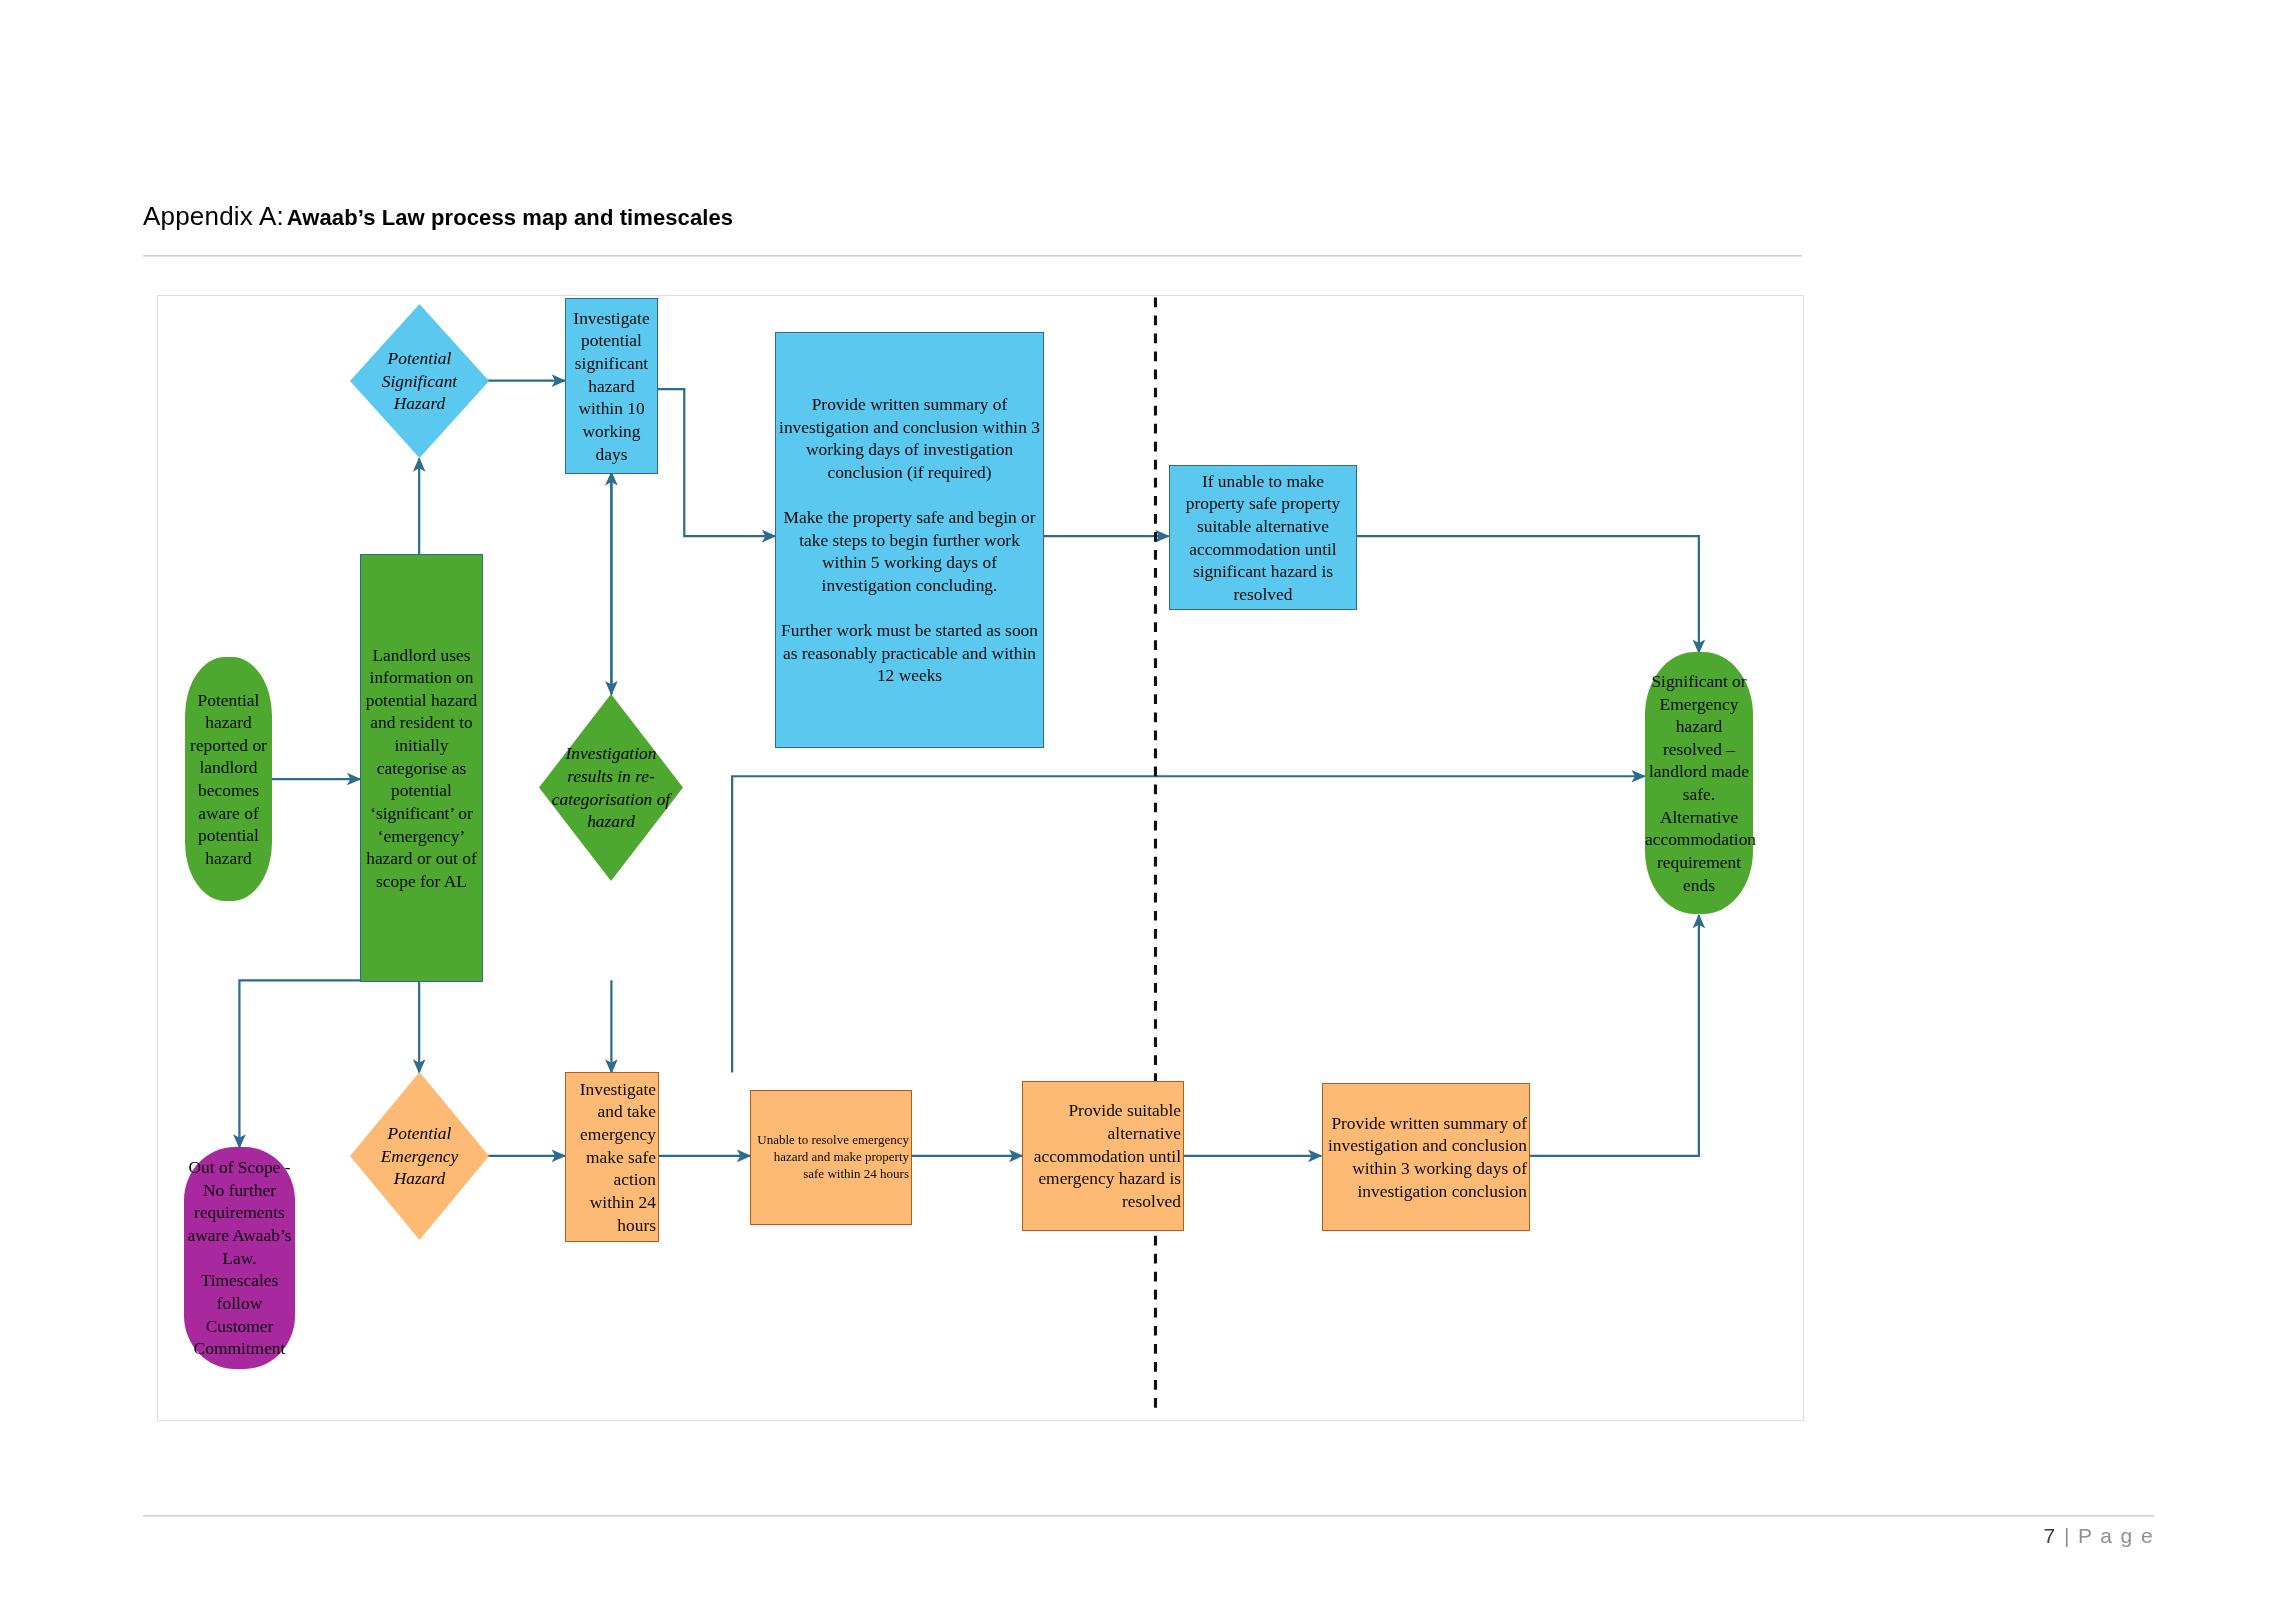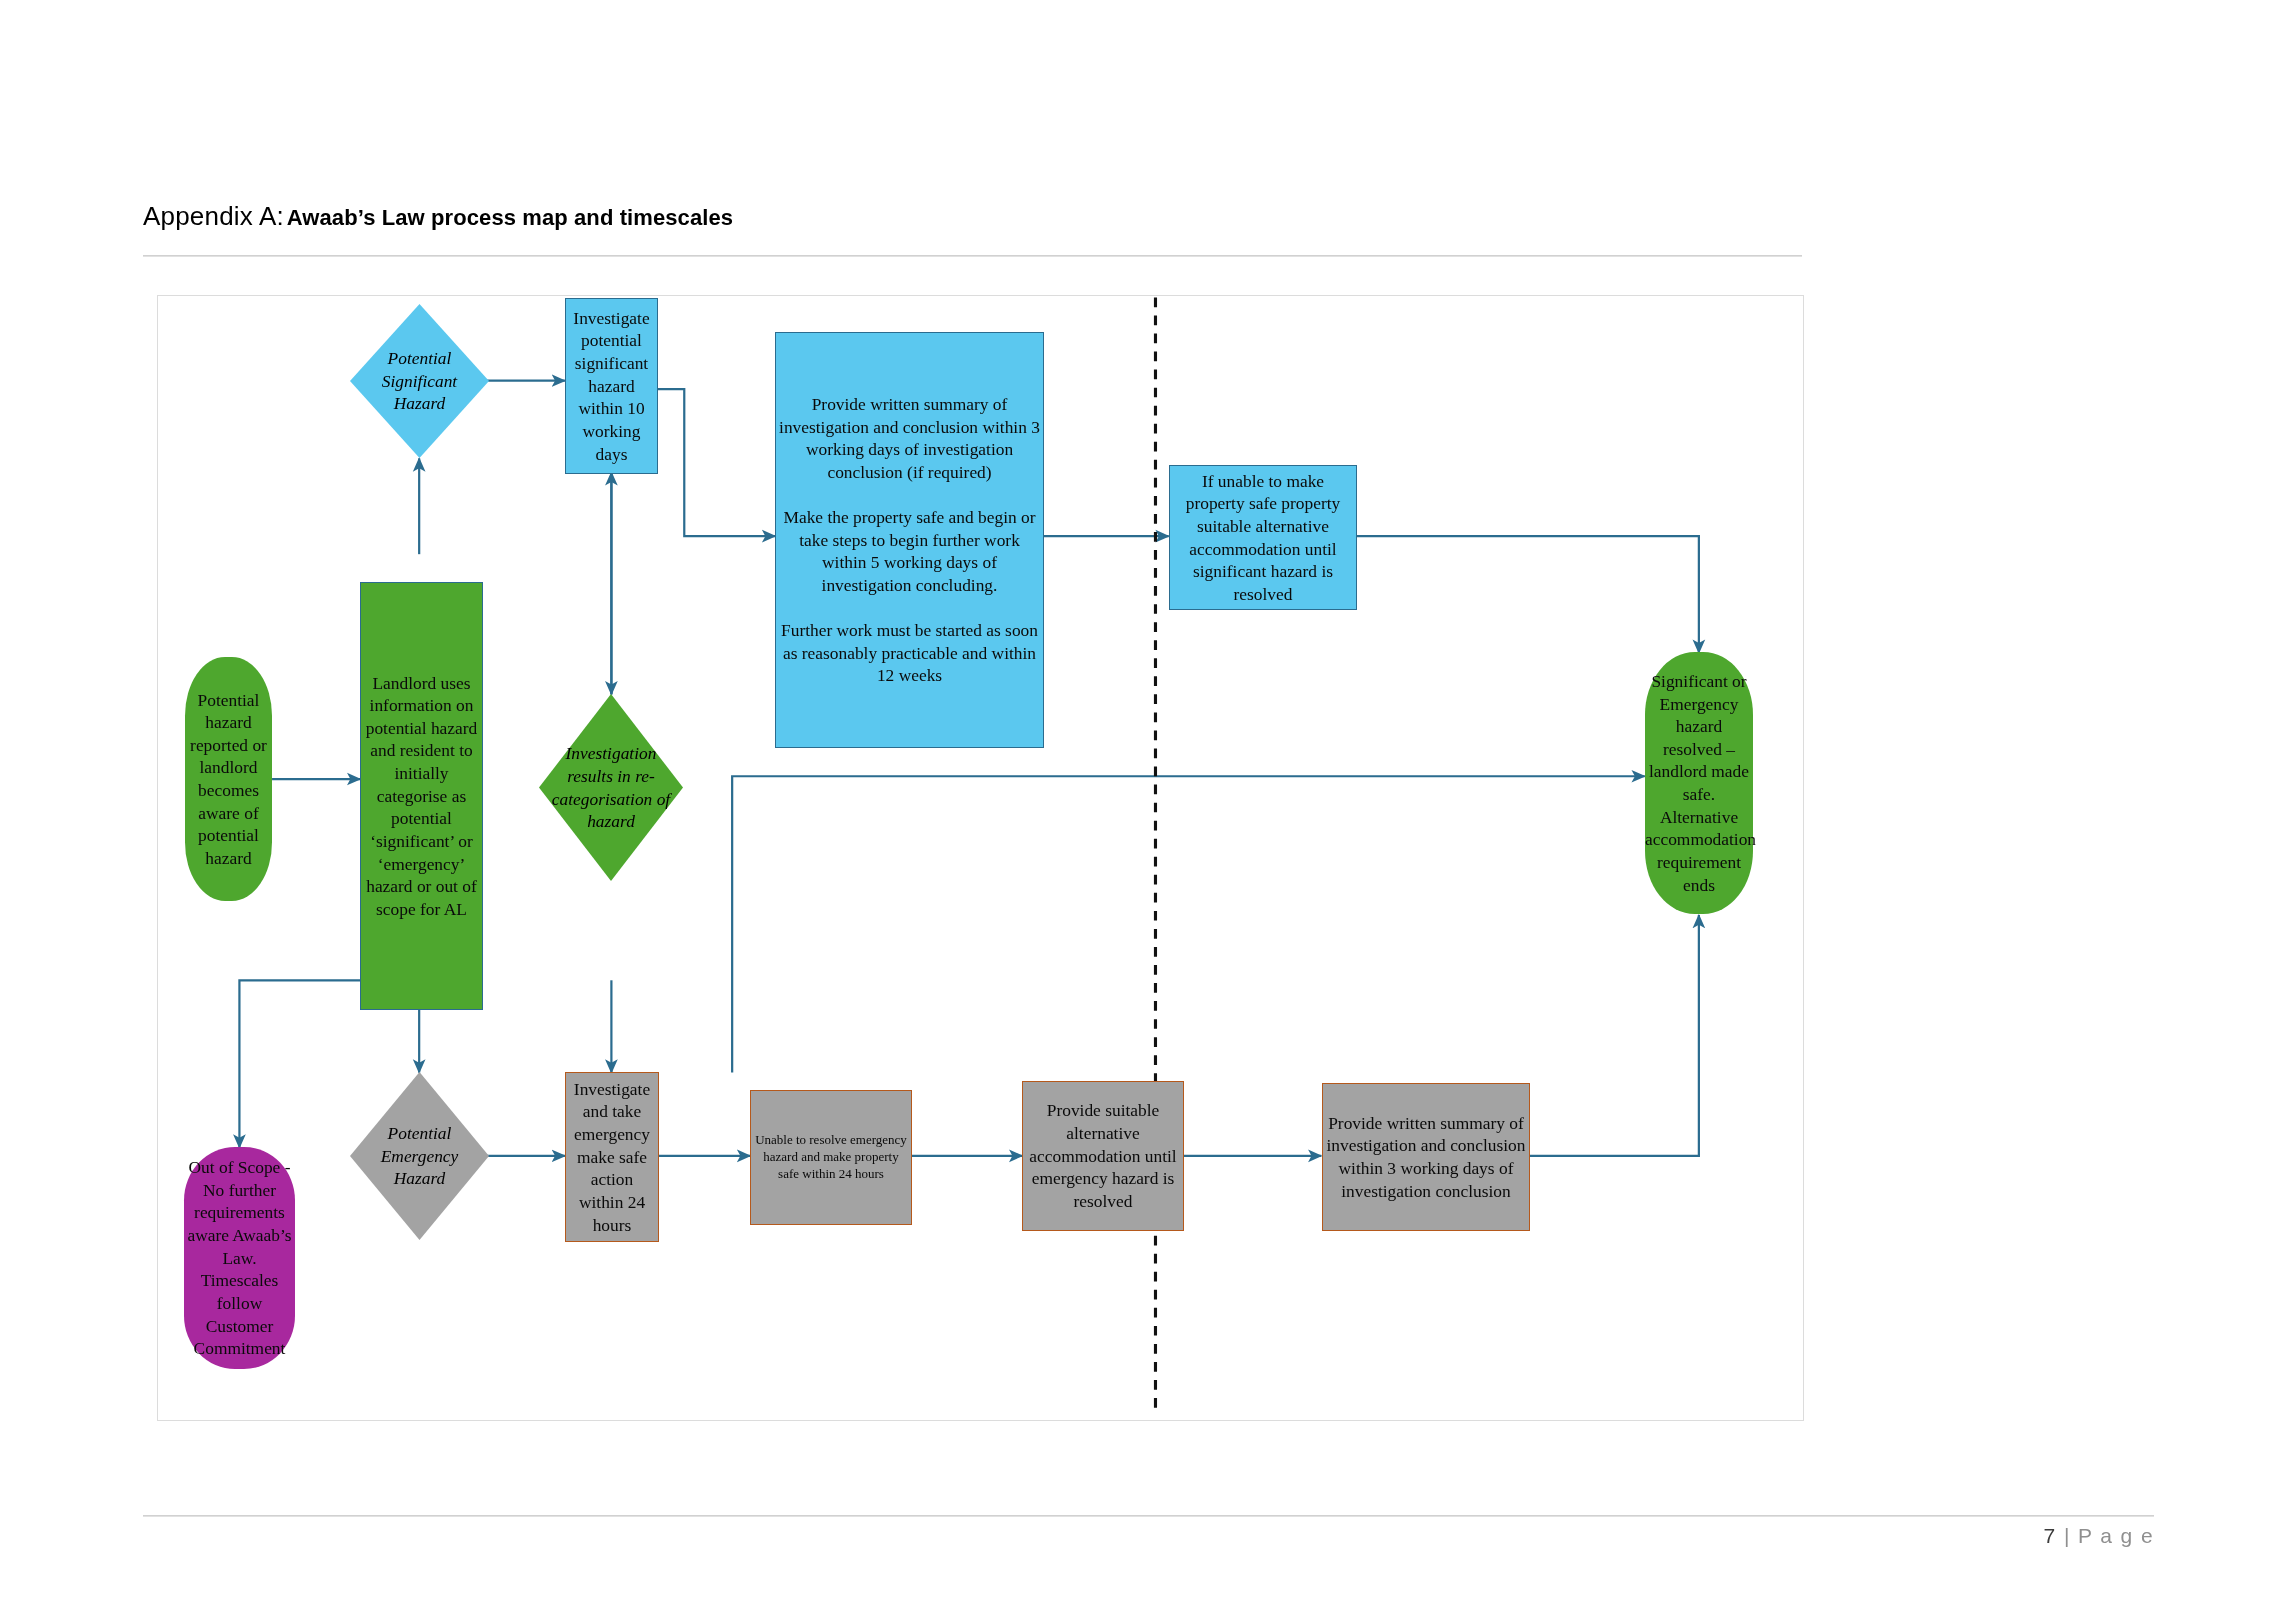--- a/index.html
+++ b/index.html
@@ -30,21 +30,21 @@
 
   
   .node{position:absolute;display:flex;align-items:center;justify-content:center;
         text-align:center;line-height:1.30;color:#0a0a0a;
         font-family:"Liberation Serif",serif;}
   .node .tx{padding:0 2px;width:100%;white-space:pre-line;}
 
   .rect{border:0.7px solid #2b6c8f;}
   .blue{background:#5bc8ef;}
   .green{background:#4ea72e;}
-  .orange{background:#a3a3a3;border-color:#b5591c;}
+  .orange{background:#fdba74;border-color:#b5591c;text-align:right;}
   .purple{background:#a8289e;}
 
   .ellipse{border-radius:46% / 24%;}
   .diamond-wrap{position:absolute;}
   .diamond-wrap .dshape{position:absolute;inset:0;clip-path:polygon(50% 0,100% 50%,50% 100%,0 50%);}
   .diamond-wrap .dtx{position:absolute;inset:0;display:flex;align-items:center;justify-content:center;
                      text-align:center;line-height:1.30;white-space:pre-line;font-style:italic;}
 </style>
 </head>
 <body>
@@ -102,21 +102,21 @@
       <path d="M2200,1665 L2448,1665 L2448,1318"></path>
     </g>
 
     <path d="M1665,428 L1665,2040" stroke="#111" stroke-width="4.5" stroke-dasharray="14 12" fill="none"></path>
   </svg>
 
   <div class="node ellipse green" style="left:185px;top:657px;width:87px;height:244px;font-size:17.4px;">
     <div class="tx">Potential hazard reported or landlord becomes aware of potential hazard</div>
   </div>
 
-  <div class="node rect green" style="left:360px;top:554px;width:121px;height:426px;font-size:17.4px;margin-top:28px;">
+  <div class="node rect green" style="left:360px;top:554px;width:121px;height:426px;font-size:17.4px;">
     <div class="tx">Landlord uses information on potential hazard and resident to initially categorise as potential ‘significant’ or ‘emergency’ hazard or out of scope for AL</div>
   </div>
 
   <div class="diamond-wrap" style="left:350px;top:304px;width:139px;height:154px;">
     <div class="dshape blue"></div>
     <div class="dtx" style="font-size:17.4px;">Potential
 Significant
 Hazard</div>
   </div>
 

